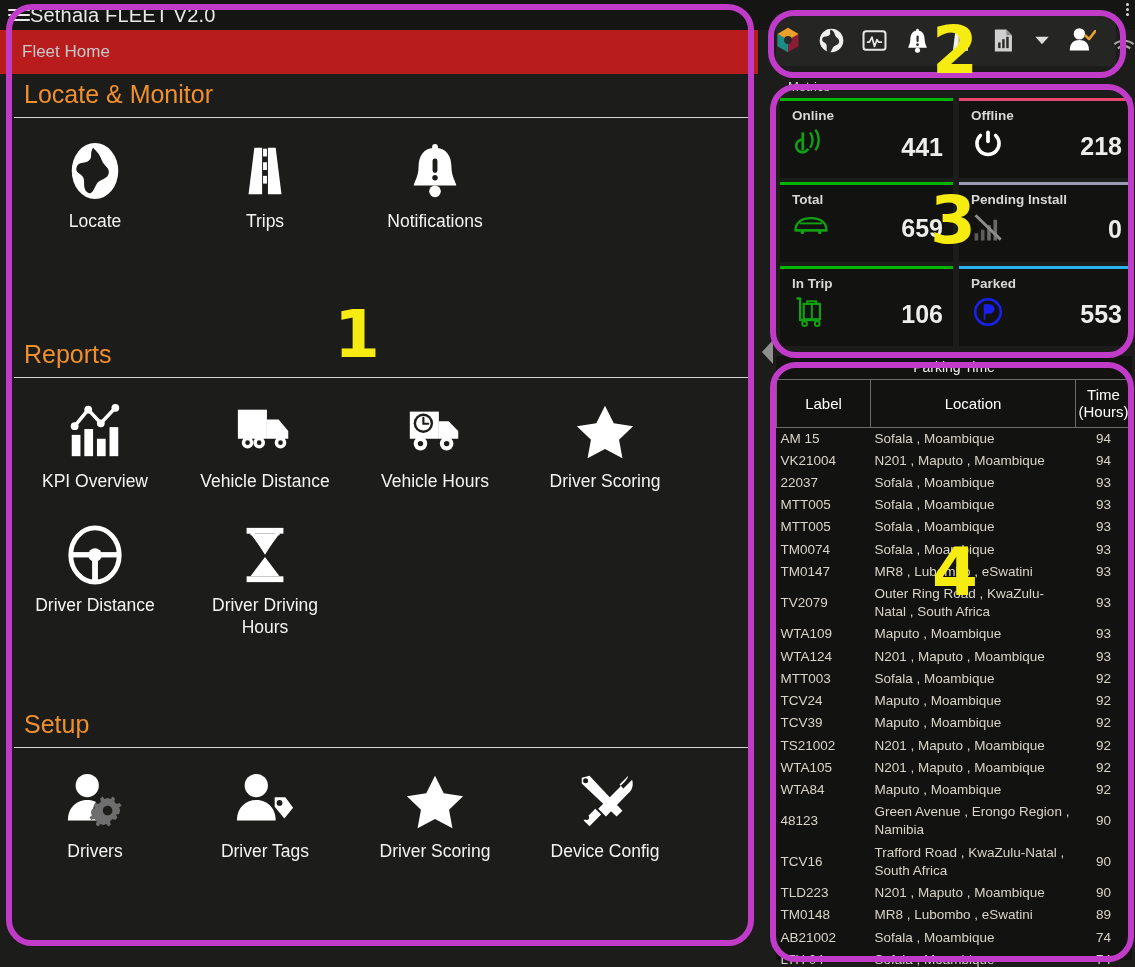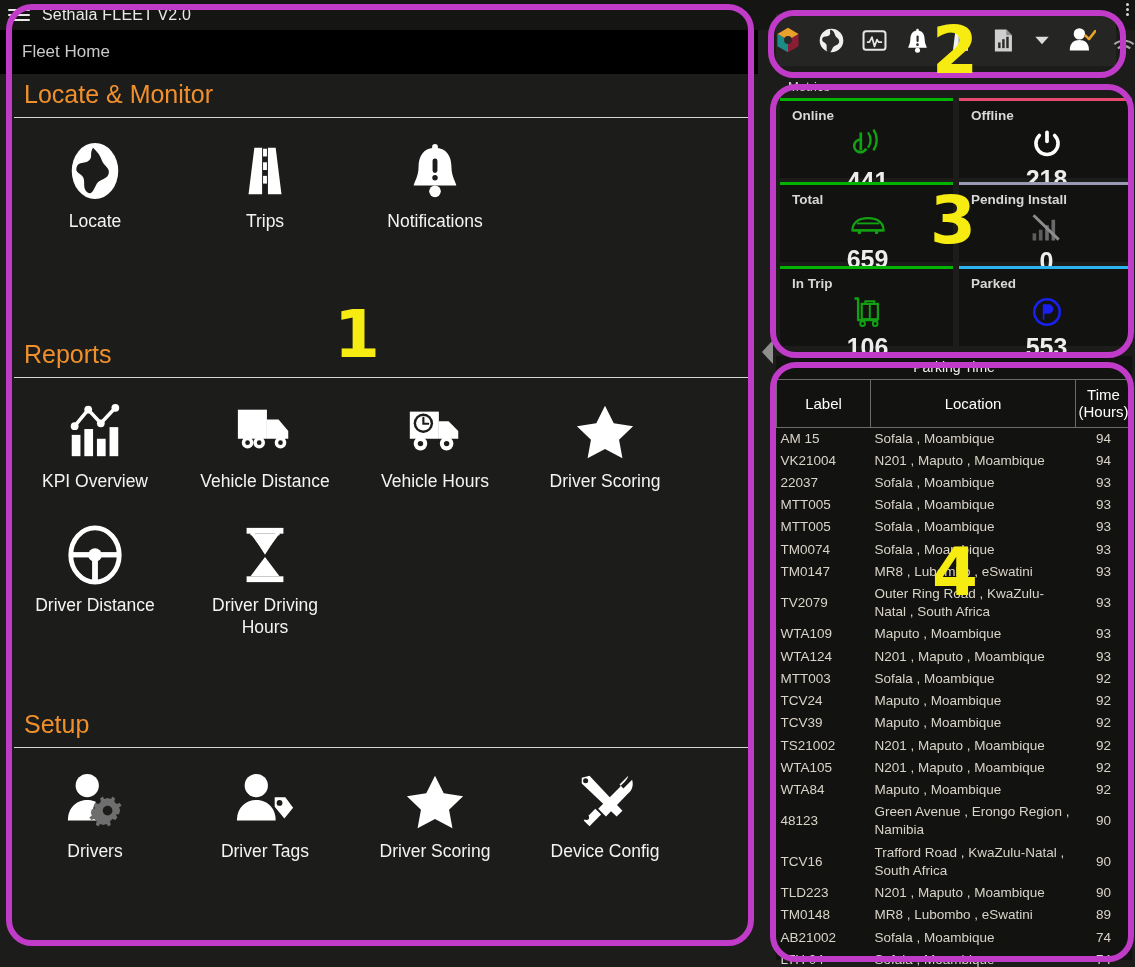--- a/index.html
+++ b/index.html
@@ -11,29 +11,29 @@
   }
   #root { position: relative; width: 1135px; height: 967px; background: #1c1c1a; }
 
   
   .topbar {
     position: absolute; top: 0; left: 0; width: 1135px; height: 30px;
     background: #151513; display: flex; align-items: center;
   }
   .hamburger { width: 22px; margin-left: 8px; display: flex; flex-direction: column; gap: 3px; cursor: pointer; }
   .hamburger span { display: block; height: 2px; background: #e8e8e8; border-radius: 1px; }
-  .app-title { margin-left: 12px; color: #e9e9e9; font-size: 16px; letter-spacing: .2px; }
+  .app-title { color: #e9e9e9; font-size: 20px; letter-spacing: .2px; }
   .kebab { position: absolute; right: 6px; top: 3px; display: flex; flex-direction: column; gap: 2px; cursor: pointer; }
   .kebab i { width: 3px; height: 3px; background: #d8d8d8; border-radius: 50%; display: block; }
 
   
   .breadcrumb {
     position: absolute; top: 30px; left: 0; width: 758px; height: 44px;
     display: flex; align-items: center; padding-left: 22px;
-    color: #c9c9c9; font-size: 17px; background: #000000;
+    color: #c9c9c9; font-size: 17px; background: #b91c1c;
   }
 
   
   .main-panel {
     position: absolute; top: 74px; left: 10px; width: 748px; height: 885px;
     background: #1c1c1a; overflow: hidden;
   }
   .section-head {
     color: #f0902c; font-size: 25px; padding: 6px 0 8px 10px;
     border-bottom: 1px solid #d6d6d6; margin: 0 8px 0 4px;
@@ -64,21 +64,21 @@
   .metrics-wrap {
     position: absolute; top: 78px; left: 776px; width: 356px; height: 275px; background: #1c1c1a;
   }
   .metrics-title { color: #d4d4d4; font-size: 13px; padding: 1px 0 2px 12px; }
   .metrics-grid { display: grid; grid-template-columns: 1fr 1fr; gap: 4px 6px; padding: 2px 0 0 4px; }
   .mcard {
     height: 80px; background: #121210; border-top: 3px solid #00b400;
     padding: 7px 10px 0 12px; position: relative; cursor: pointer;
   }
   .mcard .m-label { color: #d7d7d7; font-size: 13.5px; font-weight: bold; }
-  .mcard .m-body { display: flex; align-items: center; justify-content: space-between; margin-top: 4px; flex-direction: column; }
+  .mcard .m-body { display: flex; align-items: center; justify-content: space-between; margin-top: 4px; }
   .mcard .m-value { color: #ededed; font-size: 25px; font-weight: bold; }
 
   .table-wrap {
     position: absolute; top: 356px; left: 776px; width: 356px; height: 604px; background: #121210;
   }
   .table-title { color: #ededed; font-size: 14px; text-align: center; padding: 3px 0 4px 0; }
   table.ptable { width: 100%; border-collapse: collapse; table-layout: fixed; }
   table.ptable th {
     color: #ffffff; font-size: 15px; font-weight: normal; padding: 6px 2px;
     border: 1px solid #6b6b6b; background: #121210; line-height: 1.15;

